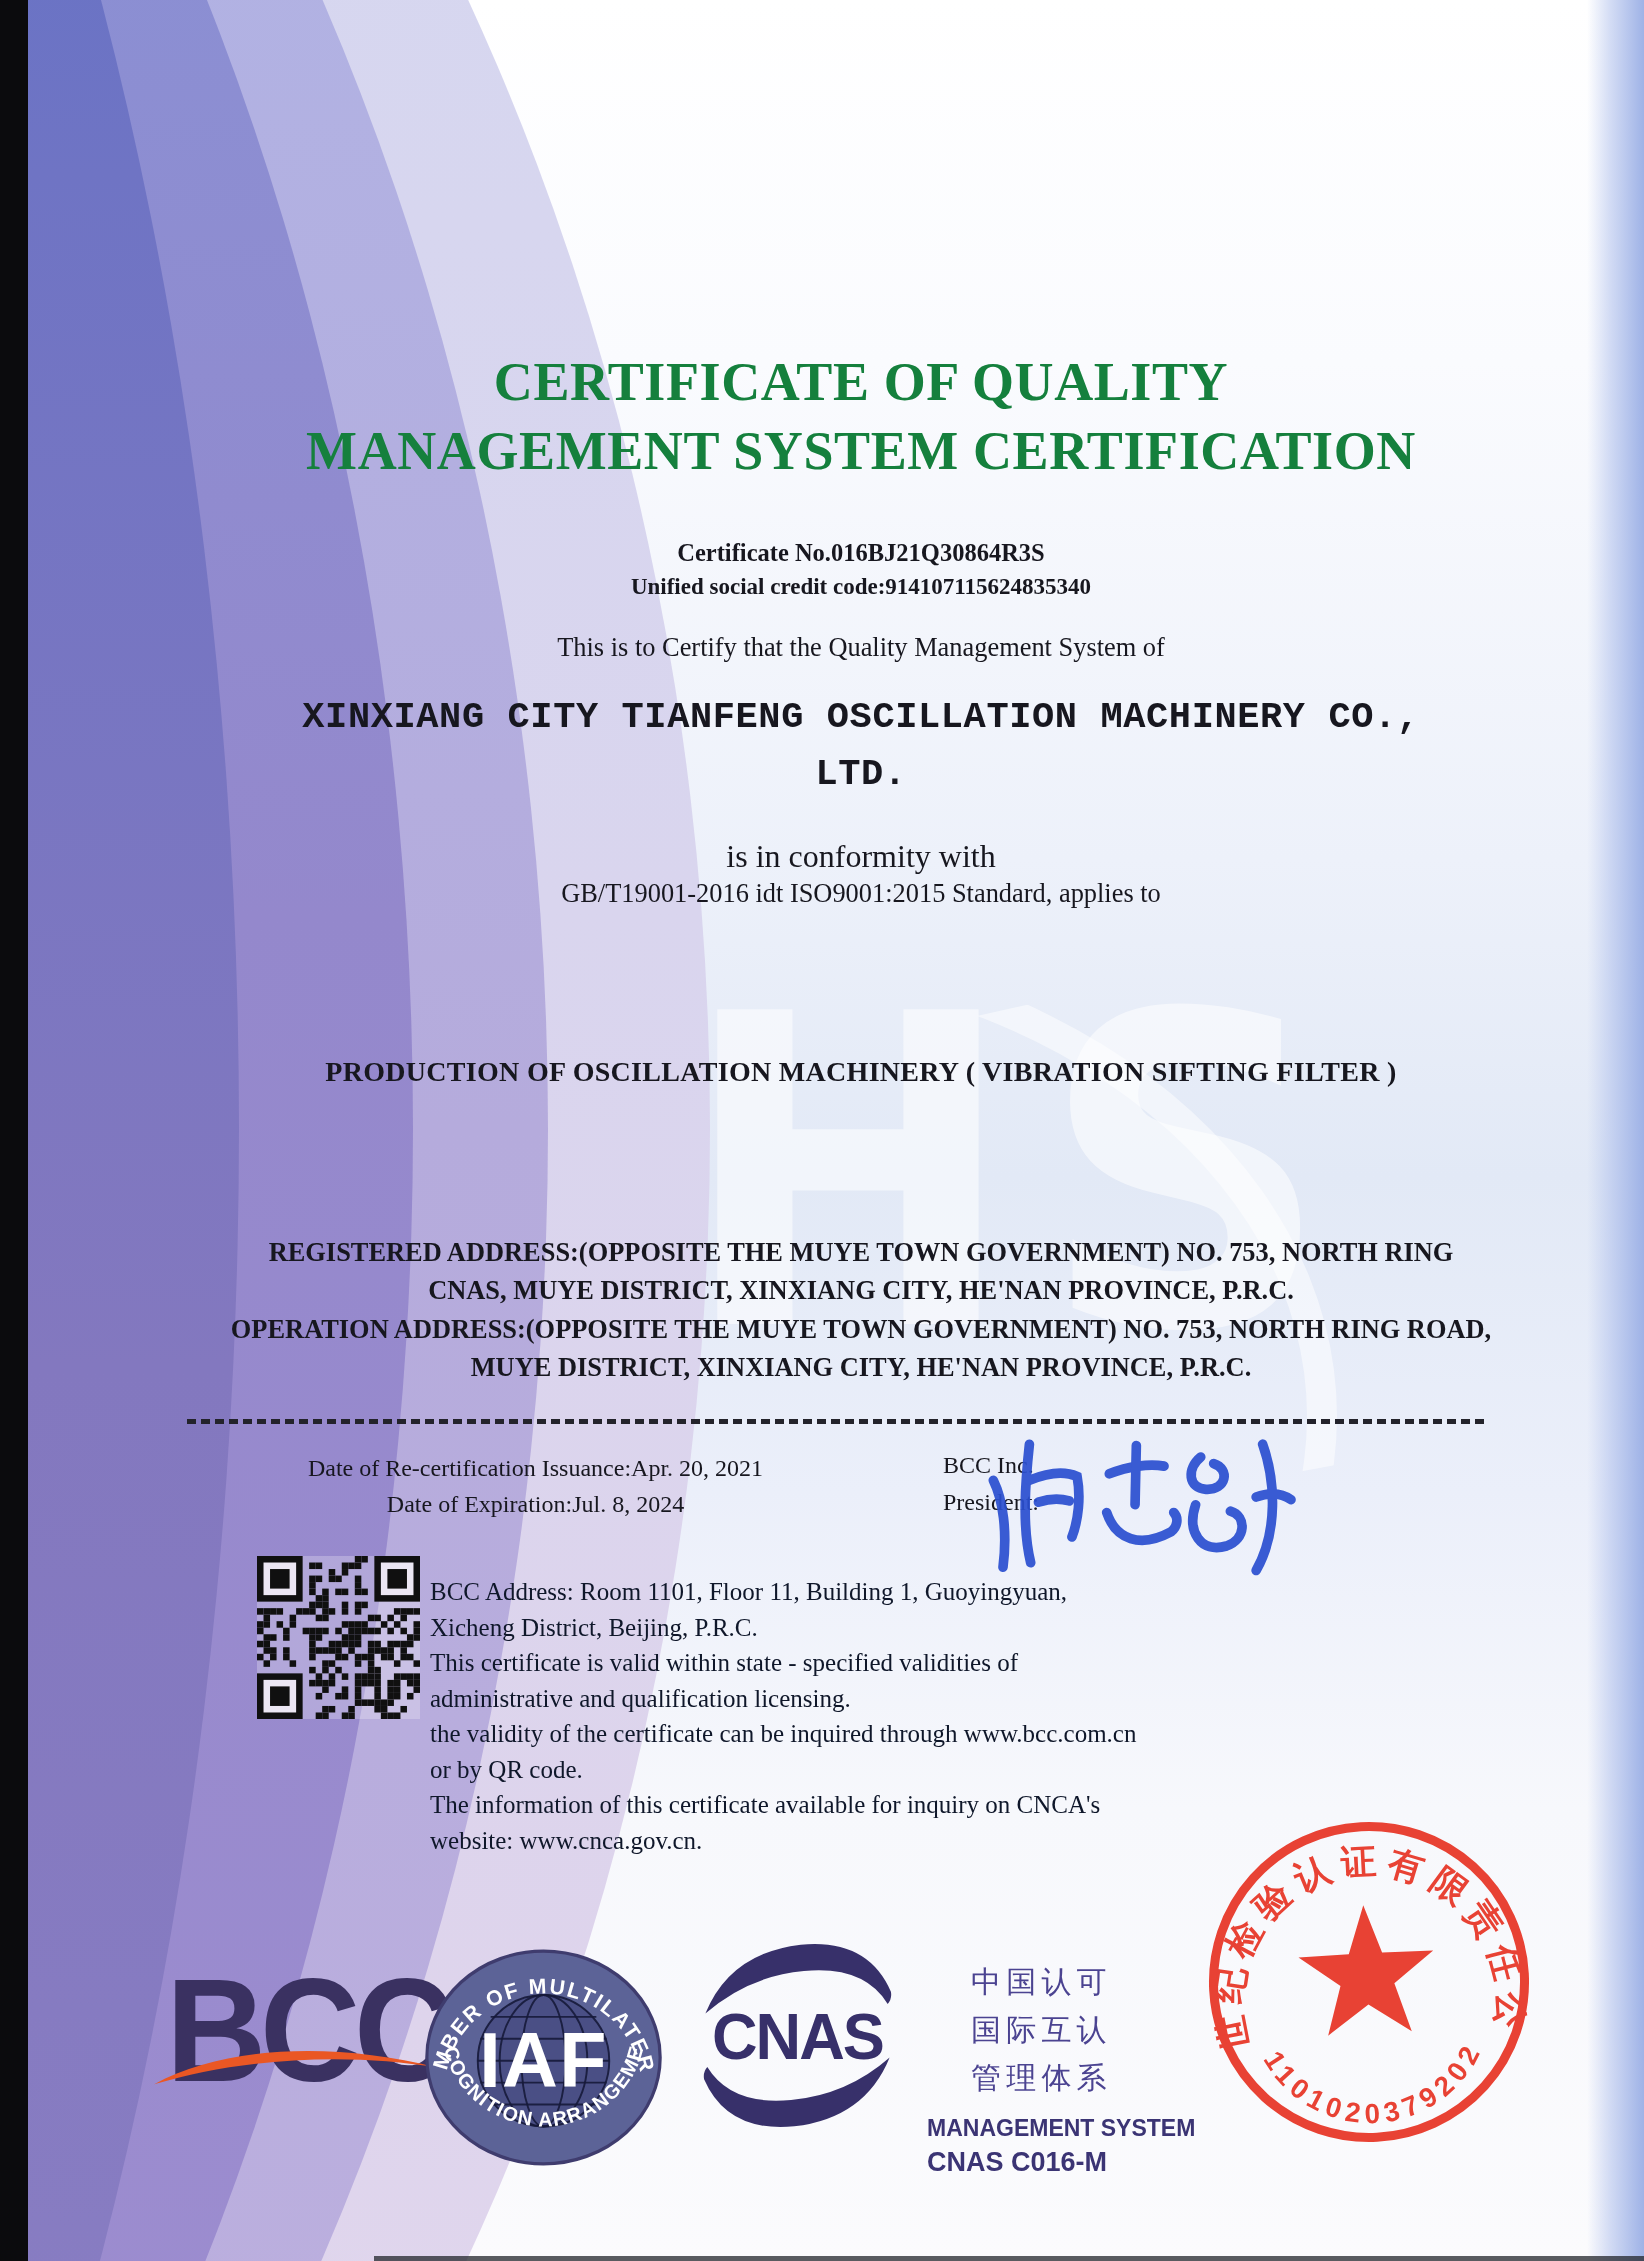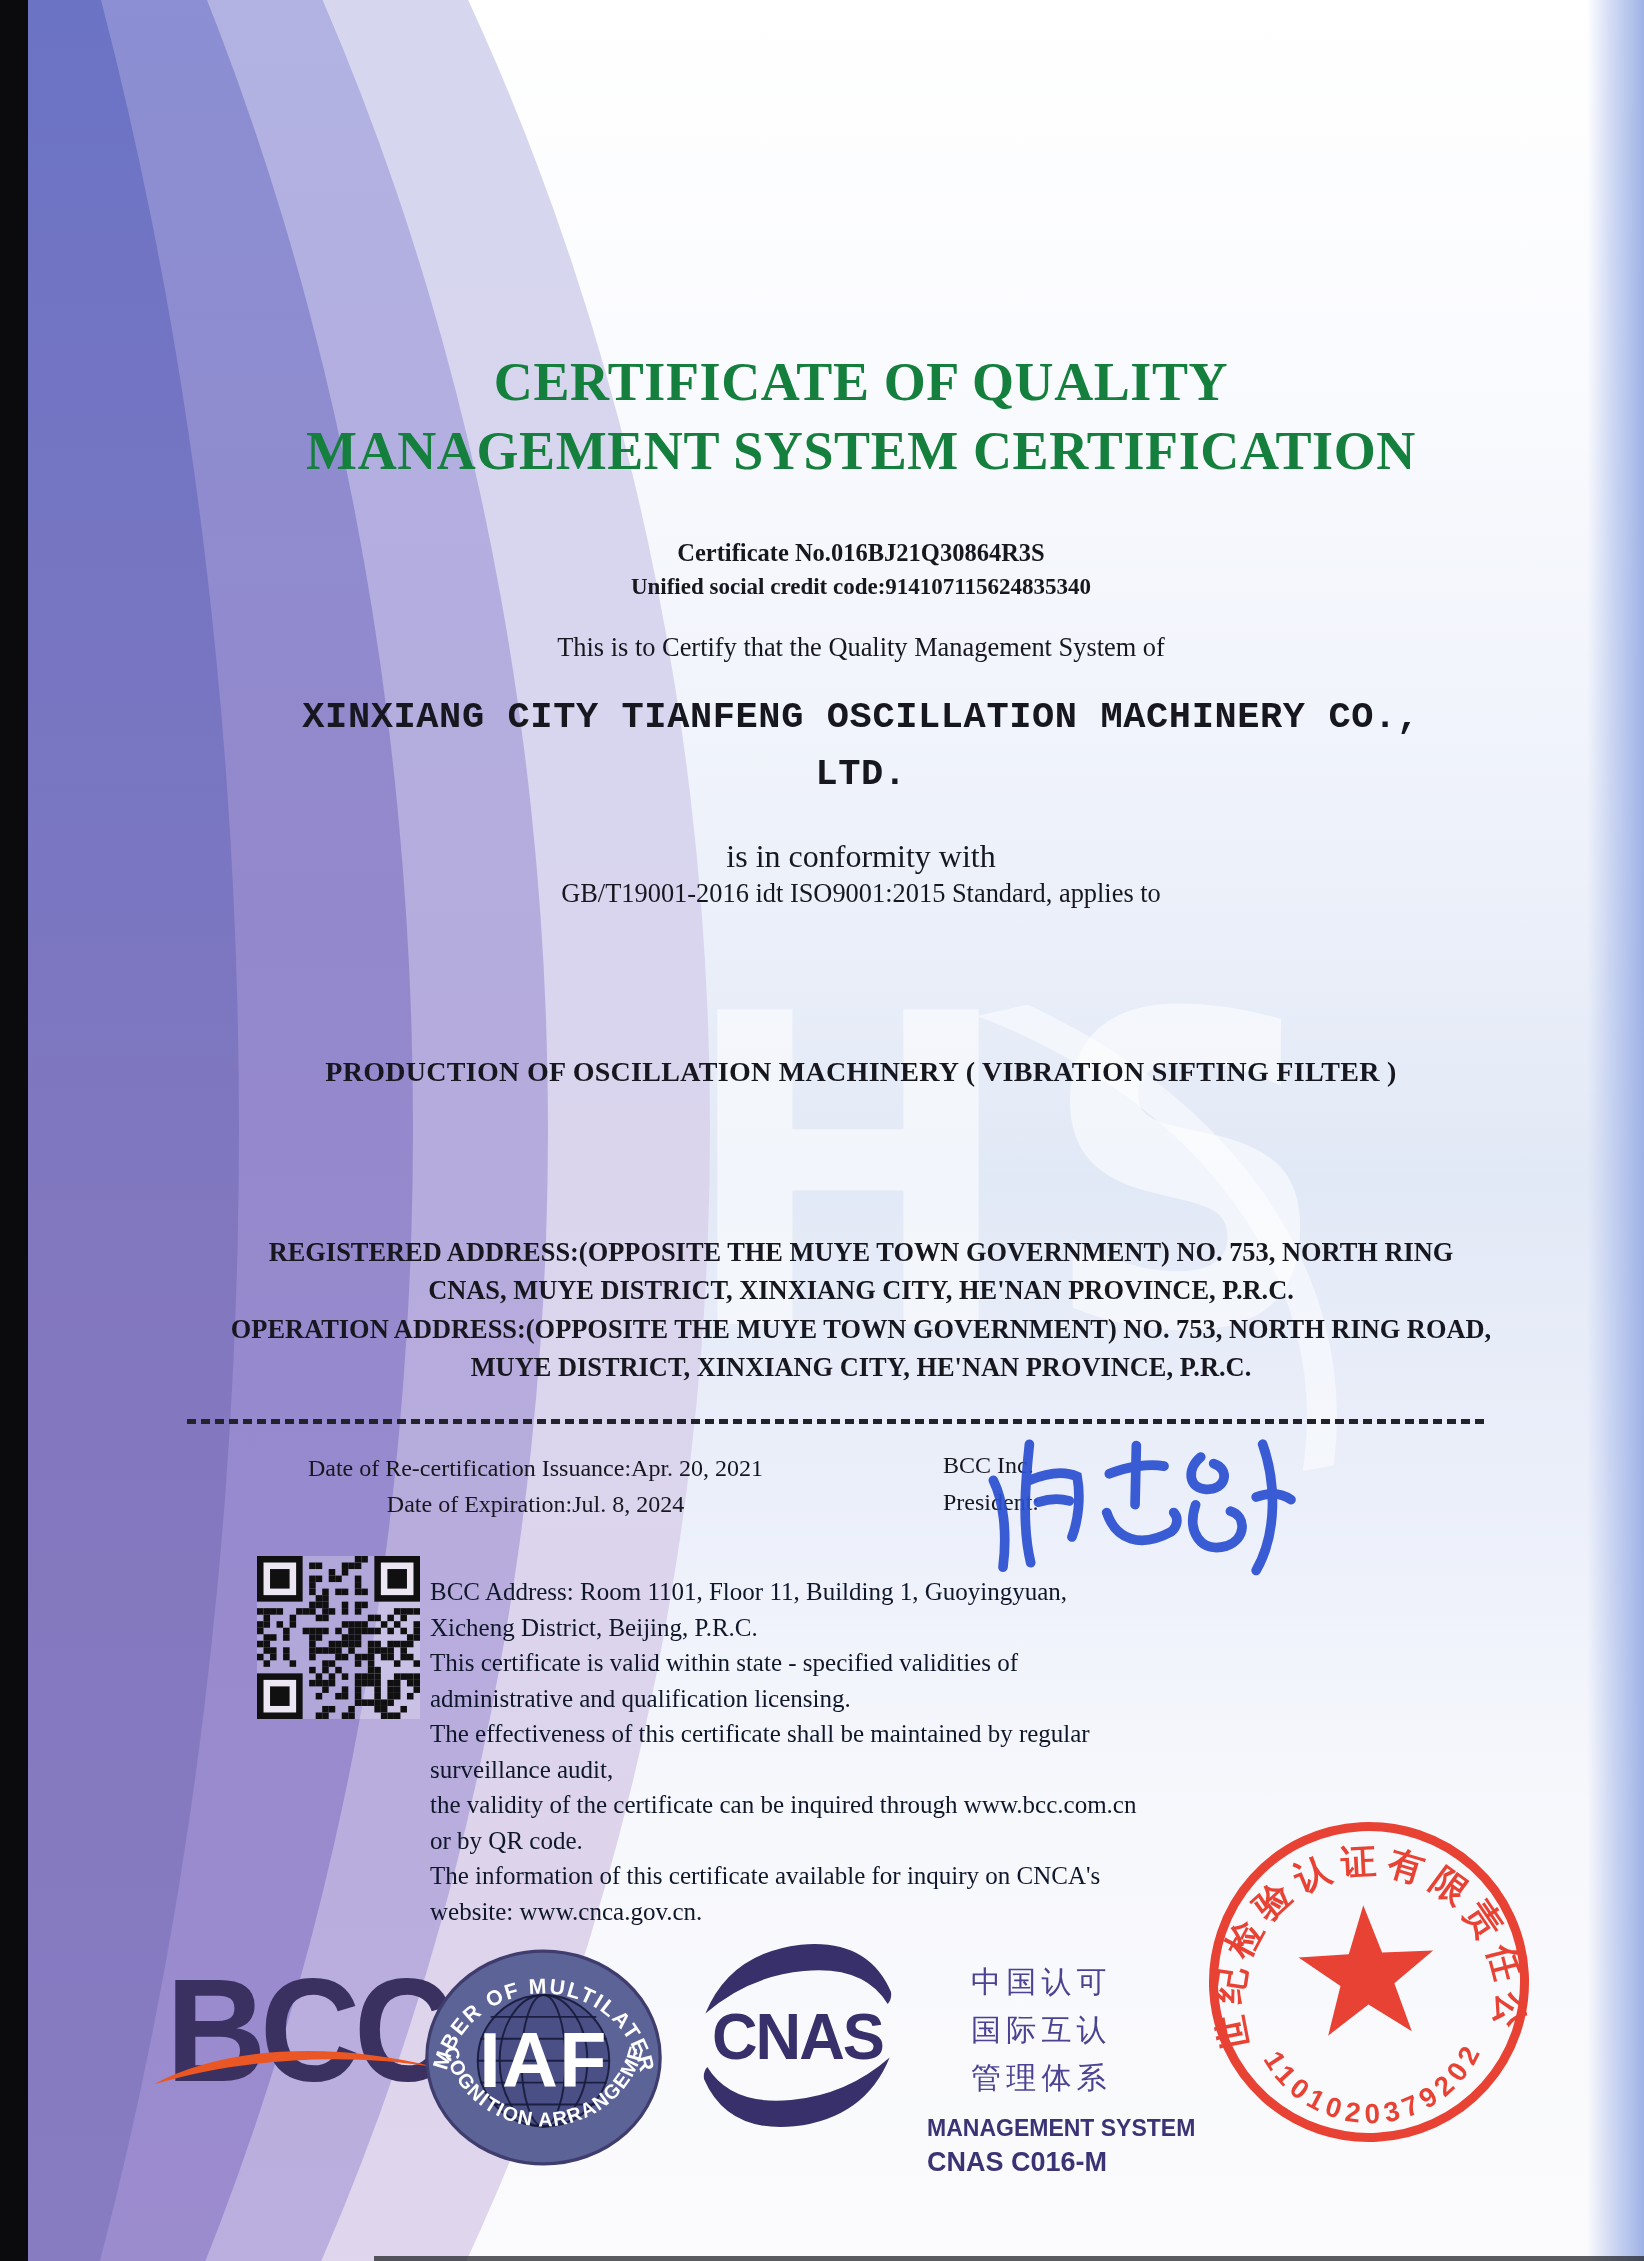--- a/index.html
+++ b/index.html
@@ -347,21 +347,20 @@
       <rect x="190" y="10" width="50" height="50" fill="#ece7f3"></rect>
       <rect x="200" y="20" width="30" height="30" fill="#101010"></rect>
       <rect x="0" y="180" width="70" height="70" fill="#101010"></rect>
       <rect x="10" y="190" width="50" height="50" fill="#ece7f3"></rect>
       <rect x="20" y="200" width="30" height="30" fill="#101010"></rect>
     </svg>
 
   <div class="notes">
     <div>BCC Address: Room 1101, Floor 11, Building 1, Guoyingyuan, Xicheng District, Beijing, P.R.C.</div>
     <div>This certificate is valid within state - specified validities of administrative and qualification licensing.</div>
-    <div>The effectiveness of this certificate shall be maintained by regular surveillance audit,</div>
     <div>the validity of the certificate can be inquired through www.bcc.com.cn or by QR code.</div>
     <div>The information of this certificate available for inquiry on CNCA's website: www.cnca.gov.cn.</div>
   </div>
 
   <div class="bcc-logo">
     <span class="bcc-text">BCC</span>
     <svg class="bcc-swoosh" width="284" height="58" viewBox="0 0 440 90">
       <path d="M0,78 C110,18 280,12 438,52 C300,28 130,38 0,78 Z" fill="#ea5724"></path>
     </svg>
   </div>

